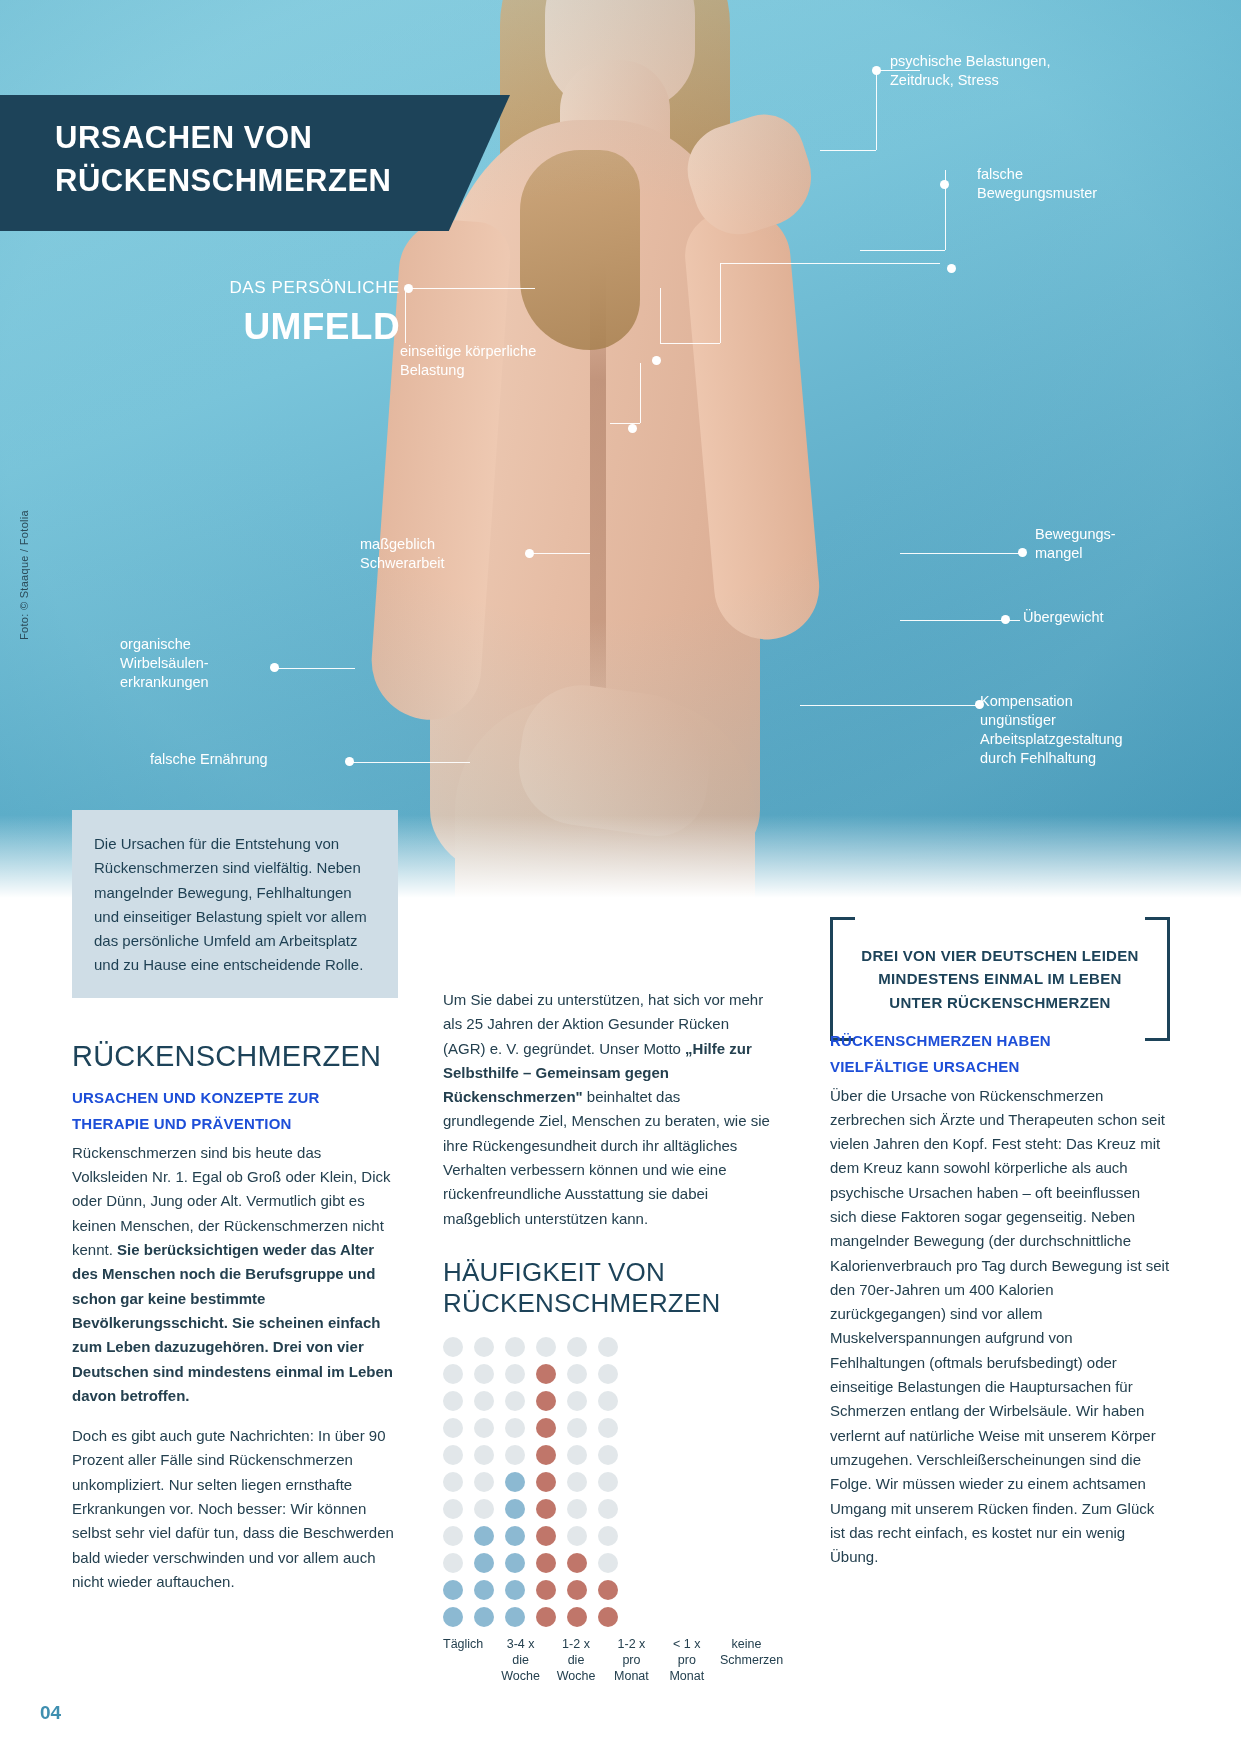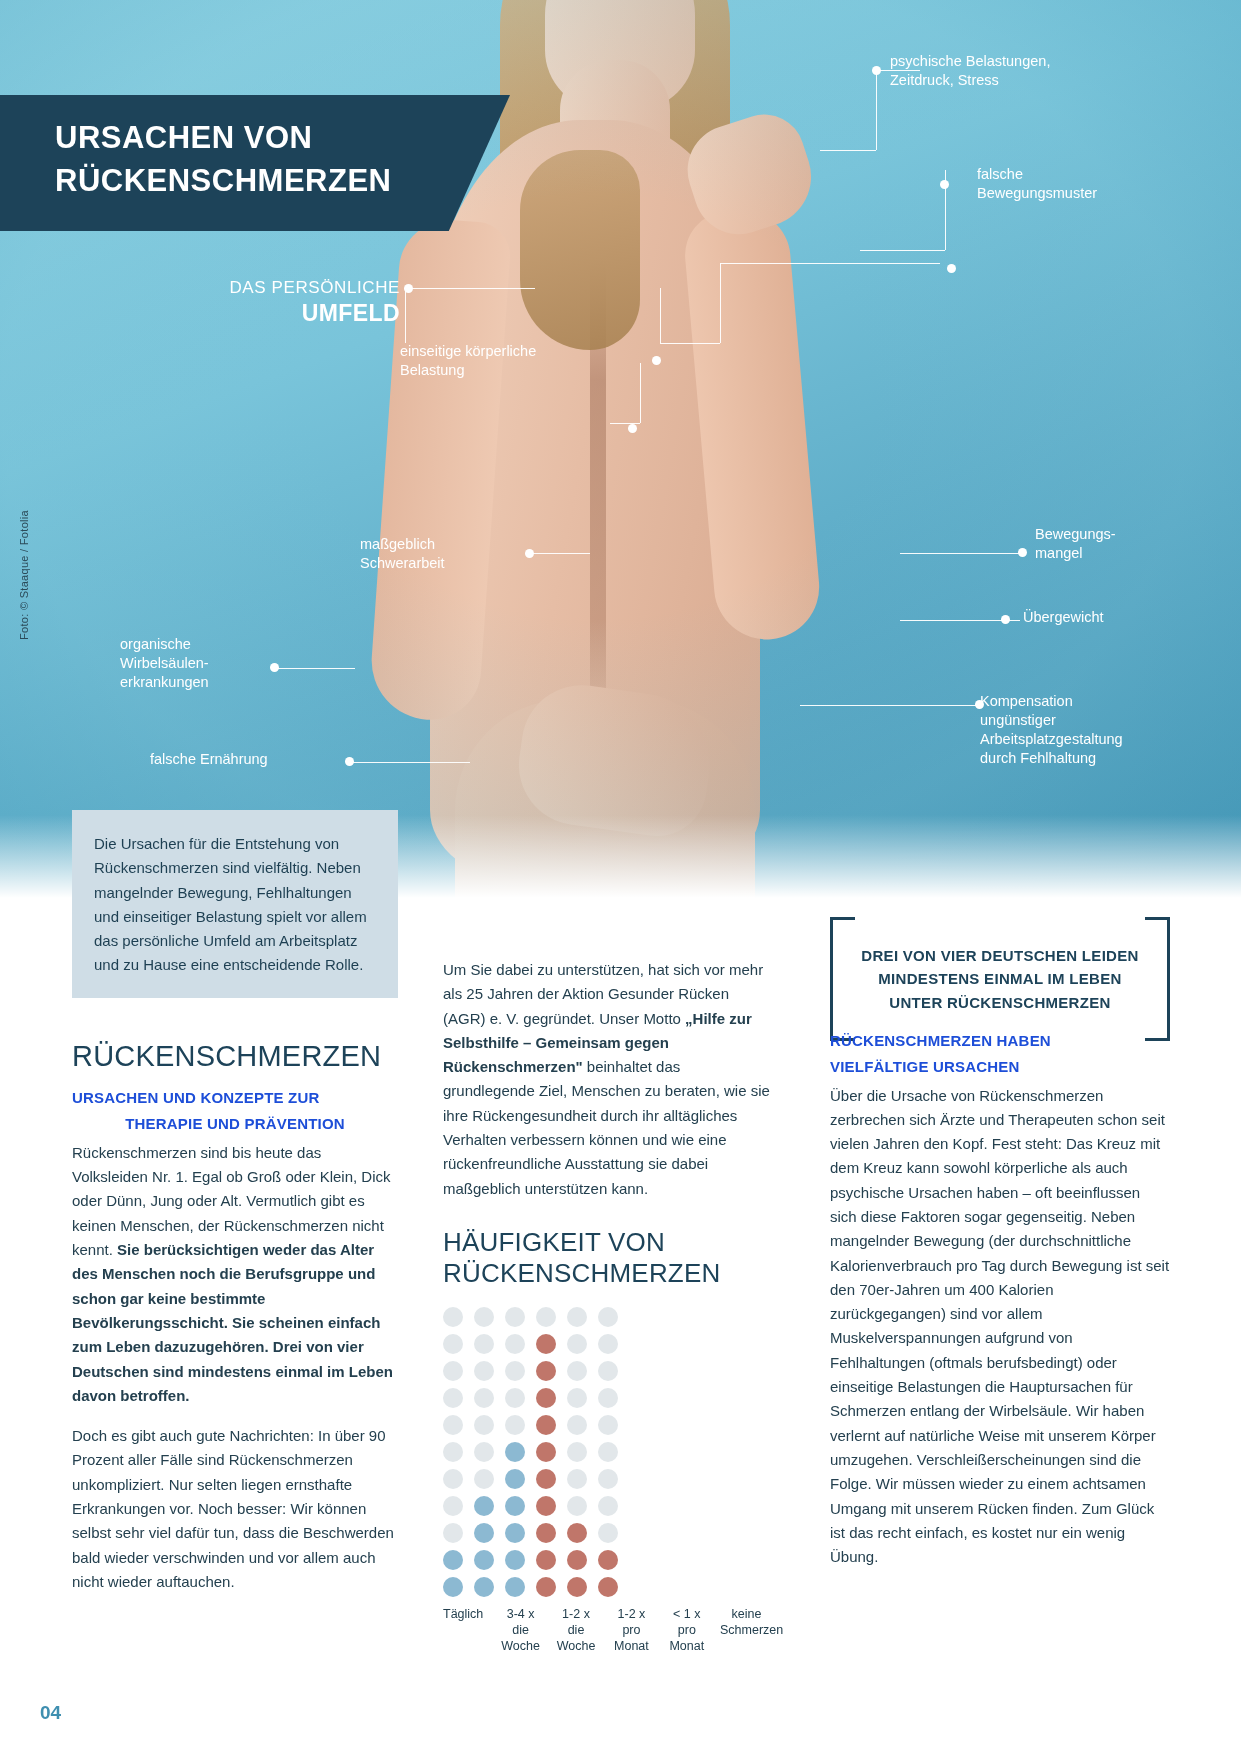--- a/index.html
+++ b/index.html
@@ -100,21 +100,21 @@
     color:#fff;
     padding: 22px 0 0 55px;
     letter-spacing:.5px;
   }
   #title-banner .line { font-size:31px; font-weight:700; line-height:1.38; }
 
   #subtitle-wrap {
     position:absolute; left:140px; top:278px; width:260px; text-align:right; color:#fff;
   }
   #subtitle-small { font-size:17px; letter-spacing:.6px; }
-  #subtitle-big { font-size:23px; font-weight:700; letter-spacing:.4px; margin-top:2px; }
+  #subtitle-big { font-size:37px; font-weight:700; letter-spacing:.4px; margin-top:8px; }
 
   
   .callout { position:absolute; color:#ffffff; font-size:14.5px; line-height:1.32; }
   .callout.right { text-align:left; }
   .callout.left { text-align:left; }
   .dot {
     position:absolute; width:9px; height:9px; border-radius:50%;
     background:#ffffff;
   }
   .lead {
@@ -131,21 +131,21 @@
   
   #intro-box {
     position:absolute; left:72px; top:810px; width:326px; min-height:185px;
     background:#cfdde6; color:#1d3f52;
     padding:22px 20px 20px 22px;
     font-size:15px; line-height:1.62;
   }
 
   
   #col1 { position:absolute; left:72px; top:1040px; width:326px; }
-  #col2 { position:absolute; left:443px; top:958px; width:330px; }
+  #col2 { position:absolute; left:443px; top:988px; width:330px; }
   #col3 { position:absolute; left:830px; top:935px; width:340px; }
 
   h2.section {
     font-size:29px; color:#1d4359; font-weight:400; letter-spacing:.2px;
     margin:0 0 14px 0; line-height:1.15;
   }
   h3.kicker {
     font-size:15px; color:#1d4ed8; font-weight:700; letter-spacing:.2px;
     margin:0 0 4px 0; line-height:1.45; text-transform:uppercase;
   }
@@ -283,21 +283,21 @@
   <div id="hero-bottom-fade"></div>
 </div>
 
 <div id="photo-credit">Foto: © Staaque / Fotolia</div>
 
 <div id="intro-box">Die Ursachen für die Entstehung von Rückenschmerzen sind vielfältig. Neben mangelnder Bewegung, Fehlhaltungen und einseitiger Belastung spielt vor allem das persönliche Umfeld am Arbeitsplatz und zu Hause eine entscheidende Rolle.</div>
 
 <div id="col1">
   <h2 class="section">RÜCKENSCHMERZEN</h2>
   <h3 class="kicker">URSACHEN UND KONZEPTE ZUR</h3>
-  <h3 class="kicker" style="margin-bottom:6px;text-align:center;">THERAPIE UND PRÄVENTION</h3>
+  <h3 class="kicker" style="margin-bottom:6px;">THERAPIE UND PRÄVENTION</h3>
   <p class="body mixed"><span>Rückenschmerzen sind bis heute das Volksleiden Nr. 1. Egal ob Groß oder Klein, Dick oder Dünn, Jung oder Alt. Vermutlich gibt es keinen Menschen, der Rückenschmerzen nicht kennt. </span><b>Sie berücksichtigen weder das Alter des Menschen noch die Berufsgruppe und schon gar keine bestimmte Bevölkerungsschicht. Sie scheinen einfach zum Leben dazuzugehören. Drei von vier Deutschen sind mindestens einmal im Leben davon betroffen.</b></p>
   <p class="body">Doch es gibt auch gute Nachrichten: In über 90 Prozent aller Fälle sind Rückenschmerzen unkompliziert. Nur selten liegen ernsthafte Erkrankungen vor.  Noch besser: Wir können selbst sehr viel dafür tun, dass die Beschwerden bald wieder verschwinden und vor allem auch nicht wieder auftauchen.</p>
 </div>
 
 <div id="col2">
   <p class="body mixed"><span>Um Sie dabei zu unterstützen, hat sich vor mehr als 25 Jahren der Aktion Gesunder Rücken (AGR) e. V. gegründet. Unser Motto </span><b>„Hilfe zur Selbsthilfe – Gemeinsam gegen Rückenschmerzen"</b><span> beinhaltet das grundlegende Ziel, Menschen zu beraten, wie sie ihre Rückengesundheit durch ihr alltägliches Verhalten verbessern können und wie eine rückenfreundliche Ausstattung sie dabei maßgeblich unterstützen kann.</span></p>
 
   <h2 class="section" id="chart-title">
     <span>HÄUFIGKEIT VON</span><br>
     <span>RÜCKENSCHMERZEN</span>

